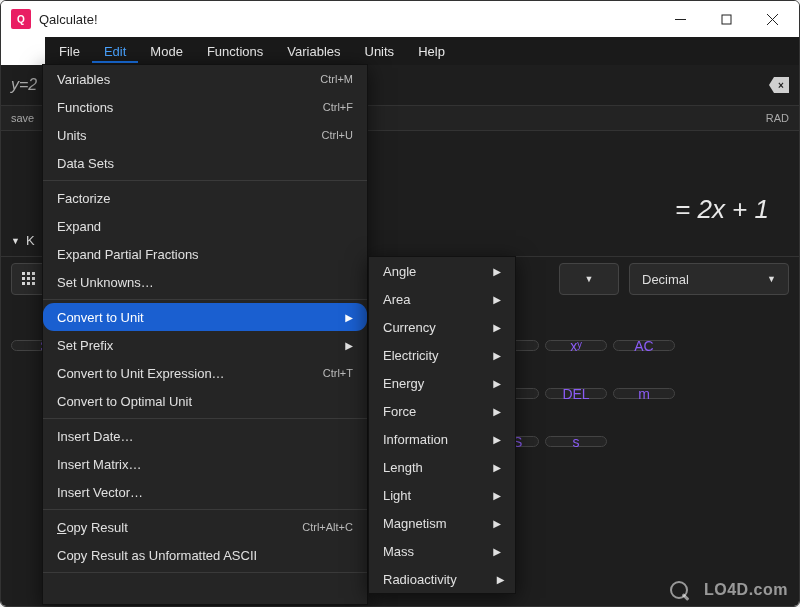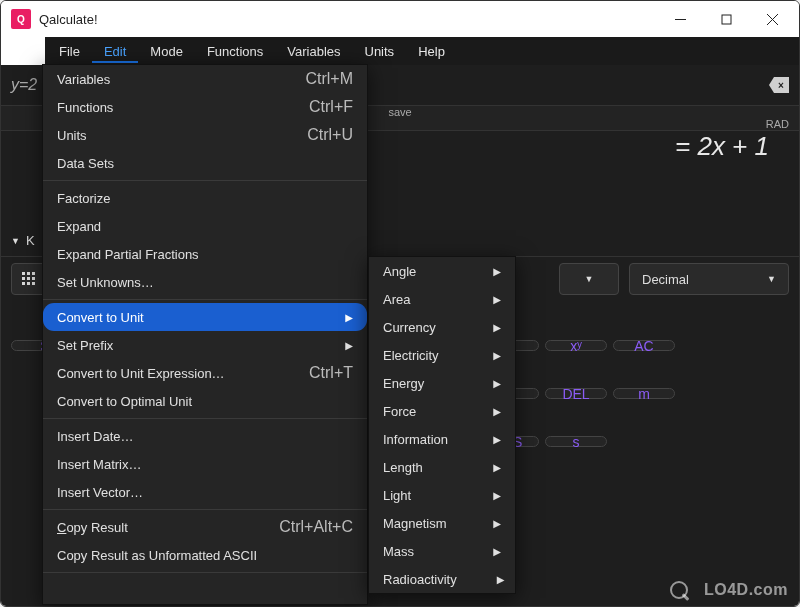--- a/index.html
+++ b/index.html
@@ -17,42 +17,42 @@
 .menubar { height: 28px; background: #1a1a1a; display: flex; align-items: center; padding: 0 2px; margin-left: 44px; }
 .menubar .menu-item { padding: 4px 12px; font-size: 13px; color: #e8e8e8; cursor: pointer; }
 .menubar .menu-item.active { background: #1a1a1a; color: #4aa3ff; border-bottom: 2px solid #1a73e8; padding-bottom: 2px; }
 
 .app-body { flex: 1; background: #1e1e1e; position: relative; }
 
 .expr-row { height: 40px; background: #1e1e1e; display: flex; align-items: center; padding: 0 10px; gap: 12px; }
 .expr-icon { width: 30px; font-size: 16px; color: #aaa; font-style: italic; }
 .expr-back { width: 20px; height: 16px; background: #d0d0d0; clip-path: polygon(25% 0, 100% 0, 100% 100%, 25% 100%, 0 50%); margin-left: auto; display:flex; align-items:center; justify-content:center; font-size:10px; color:#222; font-weight:bold; padding-left:4px;}
 
-.save-row { height: 26px; background: #232323; border-top: 1px solid #333; border-bottom: 1px solid #333; display: flex; align-items: center; padding: 0 10px; font-size: 11px; color: #aaa; flex-direction: column; }
+.save-row { height: 26px; background: #232323; border-top: 1px solid #333; border-bottom: 1px solid #333; display: flex; align-items: center; padding: 0 10px; font-size: 11px; color: #aaa; }
 .save-row .rad { margin-left: auto; }
 
-.result-area { height: 94px; background: #1e1e1e; display: flex; align-items: flex-start; justify-content: flex-end; padding: 0 30px; font-size: 26px; color: #e8e8e8; font-style: italic; }
+.result-area { height: 94px; background: #1e1e1e; display: flex; align-items: flex-end; justify-content: flex-end; padding: 0 30px; font-size: 26px; color: #e8e8e8; font-style: italic; }
 
 .keypad-tab { height: 32px; background: #1e1e1e; display: flex; align-items: center; padding: 0 10px; font-size: 13px; color: #ddd; border-bottom: 1px solid #333;}
 .keypad-tab .chev { margin-right: 6px; font-size: 9px; }
 
 .toolbar-row { height: 44px; background: #1e1e1e; display: flex; align-items: center; padding: 6px 10px; gap: 10px; }
 .toolbar-btn { width: 36px; height: 32px; border: 1px solid #444; background: #2a2a2a; border-radius: 4px; display: flex; align-items: center; justify-content: center; color: #ddd; }
 .toolbar-select { height: 32px; border: 1px solid #444; background: #2a2a2a; border-radius: 4px; display: flex; align-items: center; padding: 0 12px; color: #ddd; font-size: 13px; }
 .toolbar-select .sel-chev { margin-left: auto; font-size: 9px; padding-left: 20px; }
 
 .keypad-grid { padding: 8px 10px; display: grid; grid-template-columns: 68px 68px 68px 68px 28px 62px 62px 62px 62px 62px 62px; grid-template-rows: repeat(5, 42px); gap: 6px; }
 .key { border: 1px solid #444; background: #252525; border-radius: 12px; display: flex; align-items: center; justify-content: center; color: #8b5cf6; font-size: 14px; margin-top: 31px; }
 .key.spacer { border: none; background: transparent; }
 .key.tall { grid-row: span 2; }
 
 
 .dropdown { position: absolute; background: #252525; border: 1px solid #111; box-shadow: 0 4px 20px rgba(0,0,0,0.6); font-size: 13px; color: #e0e0e0; z-index: 100; }
 .dropdown .ditem { height: 28px; display: flex; align-items: center; padding: 0 14px; cursor: pointer; white-space: nowrap; }
-.dropdown .ditem .shortcut { margin-left: auto; padding-left: 40px; font-size: 16px; color: #bbb; }
+.dropdown .ditem .shortcut { margin-left: auto; padding-left: 40px; font-size: 11px; color: #bbb; }
 .dropdown .ditem .sub-arrow { margin-left: auto; padding-left: 40px; font-size: 10px; }
 .dropdown .ditem.highlighted { background: #1a5fd0; color: #fff; border-radius: 11px; }
 .dropdown .dsep { height: 1px; background: #3a3a3a; margin: 3px 0; }
 
 .edit-menu { top: 64px; left: 42px; width: 326px; }
 .convert-submenu { top: 256px; left: 368px; width: 148px; }
 
 .watermark { position: absolute; right: 12px; bottom: 8px; font-size: 16px; font-weight: bold; color: rgba(255,255,255,0.55); letter-spacing: 0.5px; z-index: 200; display:flex; align-items:center; gap:16px;}
 .watermark .wm-icon { width:18px; height:18px; border:2px solid rgba(255,255,255,0.55); border-radius:50%; position:relative;}
 .watermark .wm-icon::after{content:"";position:absolute;width:3px;height:8px;background:rgba(255,255,255,0.55);transform:rotate(-45deg);right:-1px;bottom:-4px;border-radius:1px;}

